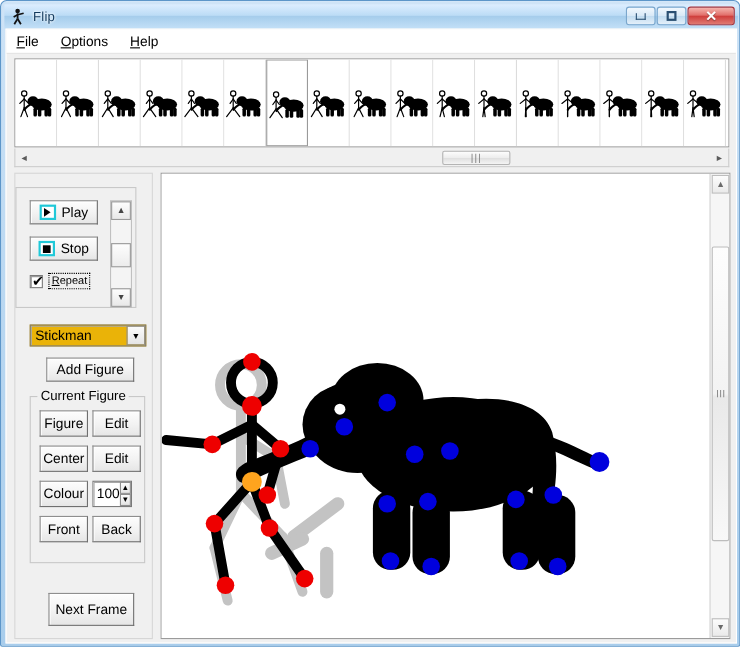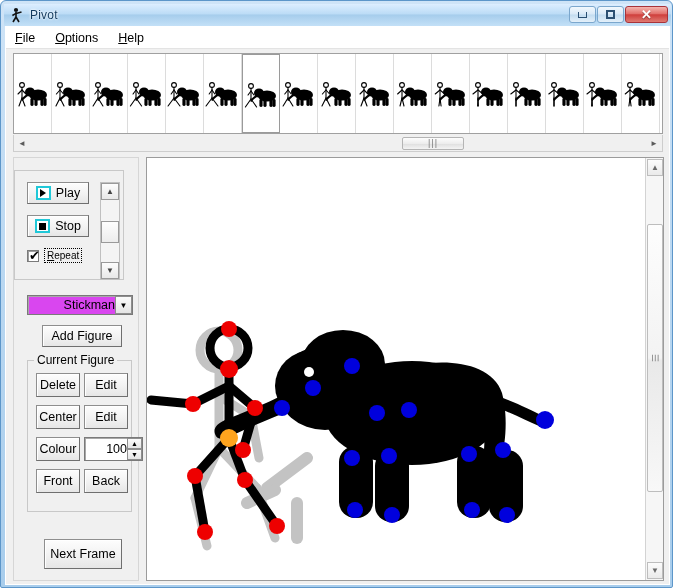--- a/index.html
+++ b/index.html
@@ -49,21 +49,21 @@
     background:linear-gradient(to bottom,#f4b5ae 0%,#e2706b 45%,#cf3f3c 52%,#e07a72 100%);
   }
   .wbtn .glyph{font-size:10px;color:#16344f;line-height:1;}
   .wbtn.close .glyph{color:#ffffff;font-size:13px;font-weight:bold;text-shadow:0 1px 1px rgba(0,0,0,.4);}
   .minbox{width:9px;height:6px;border:1px solid #2a4f72;border-top:none;box-sizing:border-box;}
   .maxbox{width:9px;height:9px;border:2px solid #2a4f72;box-sizing:border-box;}
 
   
   #client{
     position:absolute;left:1px;top:22px;width:665px;height:559px;
-    background:#f0f0f0;border:1px solid #ffffff;box-sizing:border-box;text-align:right;
+    background:#f0f0f0;border:1px solid #ffffff;box-sizing:border-box;
   }
   
   #menubar{
     position:absolute;left:0;top:0;width:663px;height:22px;
     background:#ffffff;border-bottom:1px solid #e3e3e3;
     display:flex;align-items:center;padding-left:9px;box-sizing:border-box;
   }
   .menu-item{
     font-size:12.5px;color:#000;padding:2px 11px 2px 0;margin-right:9px;cursor:default;
   }
@@ -164,21 +164,21 @@
     position:absolute;left:0;
   }
   #speed-thumb{
     position:absolute;left:0;width:18px;height:22px;top:38px;
     background:linear-gradient(to bottom,#fdfdfd,#ececec);
     border:1px solid #9a9a9a;box-sizing:border-box;
   }
   
   #combo{
     position:absolute;left:13px;top:137px;width:106px;height:20px;
-    background:#d946ef;border:1px solid #7a7a7a;box-sizing:border-box;
+    background:#eab308;border:1px solid #7a7a7a;box-sizing:border-box;
     display:flex;align-items:center;
     box-shadow:inset 1px 1px 0 #a8a8a8;
   }
   #combo-text{font-size:12.5px;color:#000;padding-left:4px;flex:1 1 auto;}
   #combo-arrow{
     width:17px;height:18px;margin-right:0px;
     background:linear-gradient(to bottom,#fbfbfb,#e4e4e4);
     border:1px solid #8e8e8e;box-sizing:border-box;
     display:flex;align-items:center;justify-content:center;font-size:8px;color:#000;
   }
@@ -187,21 +187,21 @@
   #curfig{left:13px;top:202px;width:105px;height:152px;}
   .cfbtn{width:44px;height:24px;}
   #del-btn{left:8px;top:12px;}
   #edit-btn{left:56px;top:12px;}
   #center-btn{left:8px;top:44px;}
   #flip-btn{left:56px;top:44px;}
   #colour-btn{left:8px;top:76px;}
   #front-btn{left:8px;top:108px;}
   #back-btn{left:56px;top:108px;}
   #spin{
-    position:absolute;left:56px;top:76px;width:59px;height:24px;
+    position:absolute;left:56px;top:76px;width:36px;height:24px;
     background:#ffffff;border:1px solid #7a7a7a;box-sizing:border-box;
     display:flex;align-items:center;box-shadow:inset 1px 1px 0 #a8a8a8;
   }
   #spin-val{font-size:12.5px;color:#000;padding-left:3px;flex:1 1 auto;}
   #spin-arrows{
     width:15px;height:22px;display:flex;flex-direction:column;
   }
   .spin-a{
     flex:1 1 0;background:linear-gradient(to bottom,#fbfbfb,#e4e4e4);
     border:1px solid #8e8e8e;box-sizing:border-box;
@@ -253,21 +253,21 @@
     <span id="title-icon">
       <svg width="16" height="16" viewBox="0 0 16 16">
         <circle cx="7" cy="3" r="2.1" fill="#111"></circle>
         <line x1="7" y1="5" x2="7" y2="10" stroke="#111" stroke-width="1.6"></line>
         <line x1="7" y1="6.4" x2="12.5" y2="5" stroke="#111" stroke-width="1.5"></line>
         <line x1="7" y1="6.4" x2="3.4" y2="8.5" stroke="#111" stroke-width="1.5"></line>
         <line x1="7" y1="10" x2="4" y2="15" stroke="#111" stroke-width="1.6"></line>
         <line x1="7" y1="10" x2="10" y2="15" stroke="#111" stroke-width="1.6"></line>
       </svg>
     </span>
-    <span id="title-text">Pivot</span>
+    <span id="title-text">Flip</span>
 
     <div id="winbtns">
       <div class="wbtn">
         <span class="minbox"></span>
       </div>
       <div class="wbtn">
         <span class="maxbox"></span>
       </div>
       <div class="wbtn close">
         <span class="glyph">✕</span>
@@ -720,21 +720,21 @@
       </div>
 
       <div class="btn" id="addfig-btn">
         <span>Add Figure</span>
       </div>
 
       <div class="groupbox" id="curfig">
         <span class="group-legend">Current Figure</span>
 
         <div class="btn cfbtn" id="del-btn">
-          <span>Delete</span>
+          <span>Figure</span>
         </div>
         <div class="btn cfbtn" id="edit-btn">
           <span>Edit</span>
         </div>
         <div class="btn cfbtn" id="center-btn">
           <span>Center</span>
         </div>
         <div class="btn cfbtn" id="flip-btn">
           <span>Edit</span>
         </div>

